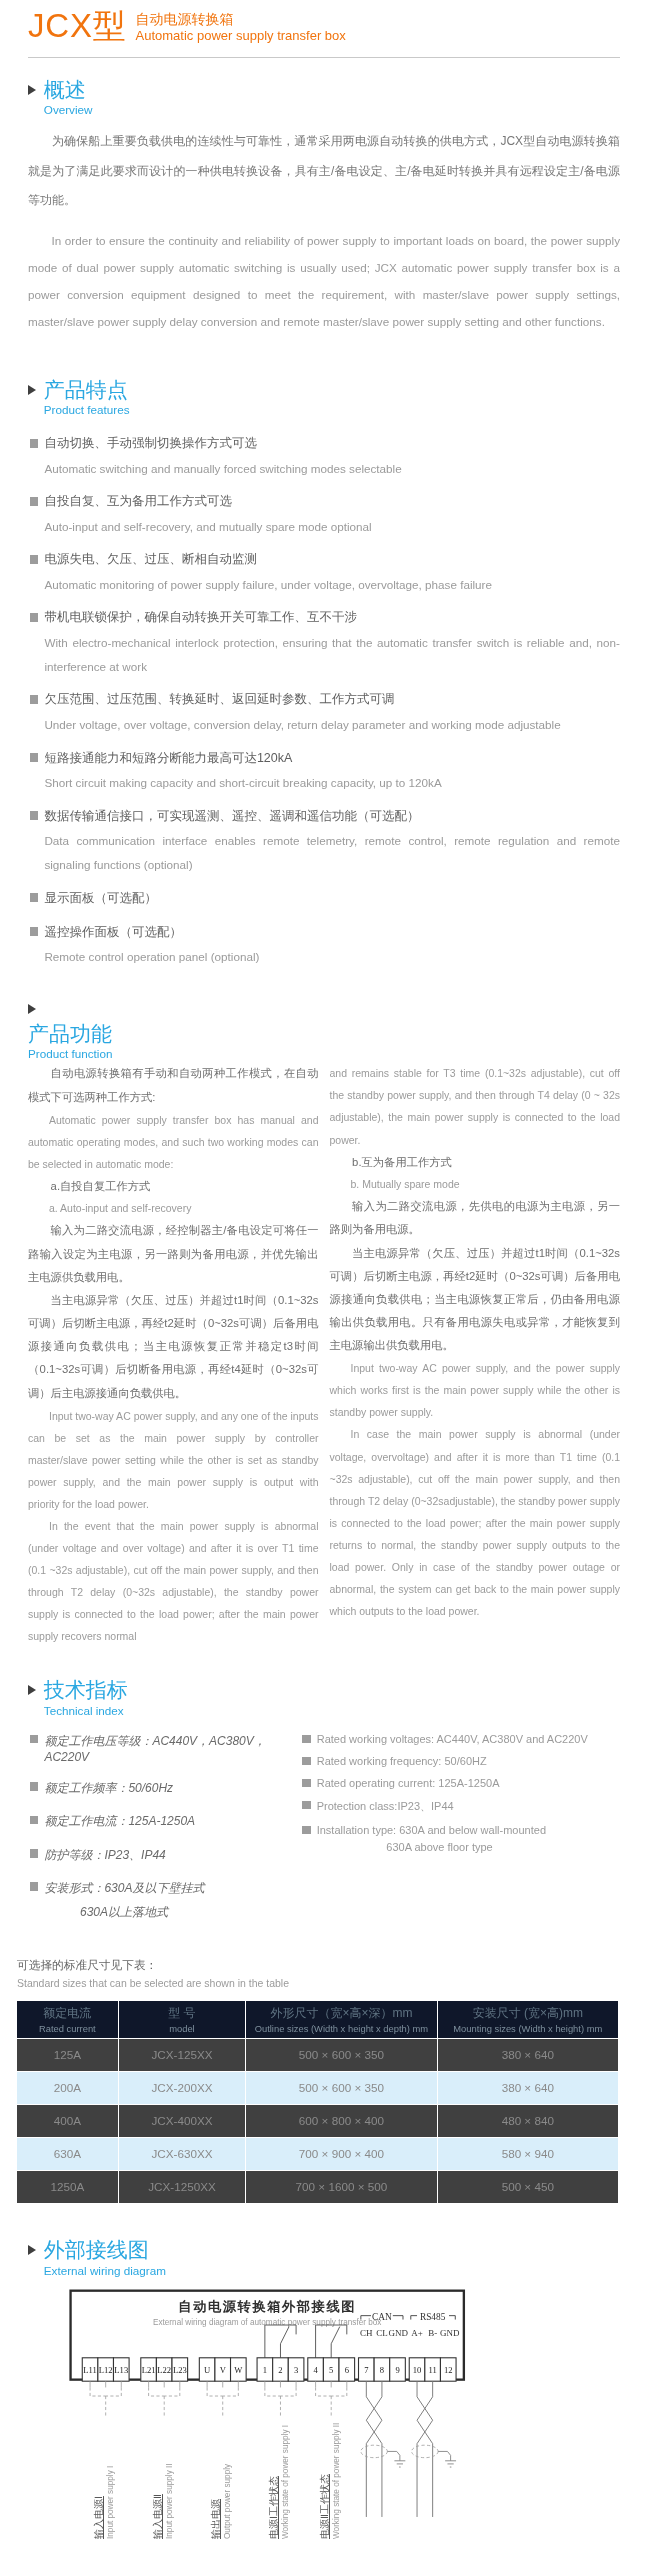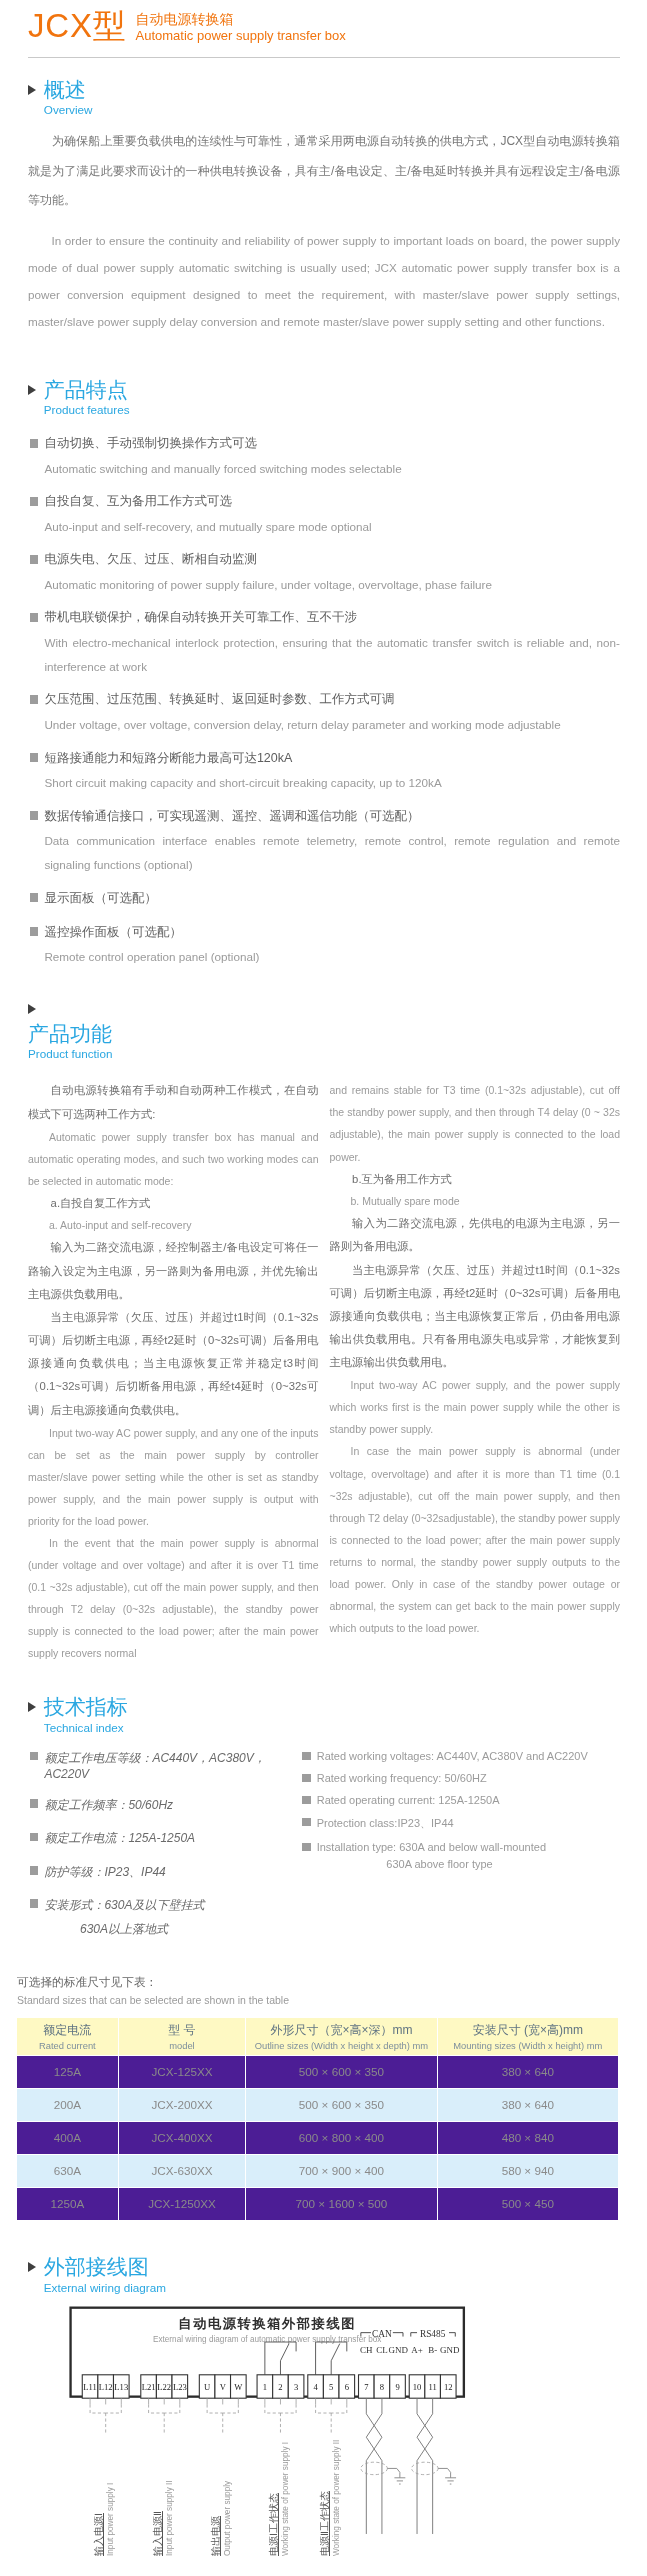--- a/index.html
+++ b/index.html
@@ -25,21 +25,21 @@
   .ov-en{font-size:11.7px;color:#9b9b9b;line-height:2.3;text-align:justify;text-indent:2em;margin:12.5px 0 0 0;}
 
   
   .feat{margin-top:14px;}
   .feat-item{margin-bottom:7.8px;}
   .feat-cn{display:flex;align-items:flex-start;font-size:12.5px;color:#5e5e5e;line-height:2.1;}
   .sq{flex:none;width:8.6px;height:8.6px;background:#9c9c9c;margin:8.6px 6.2px 0 1.6px;}
   .feat-en{font-size:11.7px;color:#9b9b9b;line-height:2.05;margin-left:16.4px;text-align:justify;}
 
   
-  .cols{display:flex;gap:11px;margin-top:19px;}
+  .cols{display:flex;gap:11px;margin-top:2px;}
   .col{flex:1;min-width:0;}
   .col p{margin:0;}
   .fn-cn{font-size:11.3px;color:#6e6e6e;line-height:2.05;text-align:justify;text-indent:2em;}
   .fn-en{font-size:10.5px;color:#9b9b9b;line-height:2.1;text-align:justify;text-indent:2em;}
   .fn-en-cont{font-size:10.5px;color:#9b9b9b;line-height:2.1;text-align:justify;}
   .fn-sub{font-size:11.3px;color:#6e6e6e;line-height:2.05;text-indent:2em;}
   .fn-sub-en{font-size:10.5px;color:#9b9b9b;line-height:2.05;text-indent:2em;}
 
   
   .tech-cols{display:flex;margin-top:15.6px;}
@@ -48,25 +48,25 @@
   .tech-item{display:flex;align-items:flex-start;margin-bottom:16.4px;font-size:12px;color:#6a6a6a;}
   .tech-right .tech-item{margin-bottom:10px;font-size:11px;color:#9b9b9b;}
   .tech-item .sq{margin-top:2.3px;}
   .tech-extra{margin:-9.4px 0 16.4px 52px;font-size:12px;color:#6a6a6a;}
   .tech-right .tech-extra{margin:-4.7px 0 10px 86px;font-size:11px;color:#9b9b9b;}
 
   
   .note-cn{font-size:11.7px;color:#666;margin:20px 0 0 -11px;}
   .note-en{font-size:10.5px;color:#9b9b9b;margin:4.7px 0 0 -11px;}
   table.sizes{border-collapse:separate;border-spacing:1.6px;width:603px;margin:11px 0 0 -12.5px;}
-  table.sizes th{background:#fef9c3;font-weight:normal;padding:3.9px 1.6px;}
+  table.sizes th{background:#0f172a;font-weight:normal;padding:3.9px 1.6px;}
   table.sizes th .h-cn{font-size:12px;color:#5f7382;}
   table.sizes th .h-en{font-size:9.4px;color:#7d8f9c;margin-top:0.8px;}
   table.sizes td{text-align:center;font-size:11.7px;color:#8a8a8a;height:30px;}
-  table.sizes tr.ra td{background:#4c1d95;}
+  table.sizes tr.ra td{background:#404040;}
   table.sizes tr.rb td{background:#d9eefa;}
   .c1{width:17%;} .c2{width:21%;} .c3{width:32%;} .c4{width:30%;}
 
   
   .wiring{position:relative;width:437px;height:264px;margin:12.5px 0 0 41px;}
   .wl{position:absolute;width:117px;height:26.5px;transform-origin:0 0;transform:rotate(-90deg);}
   .wl-cn{font-size:10px;color:#555;text-decoration:underline;line-height:12.5px;white-space:nowrap;}
   .wl-en{font-size:8.2px;color:#9b9b9b;line-height:10px;white-space:nowrap;}
 </style>
 </head>

